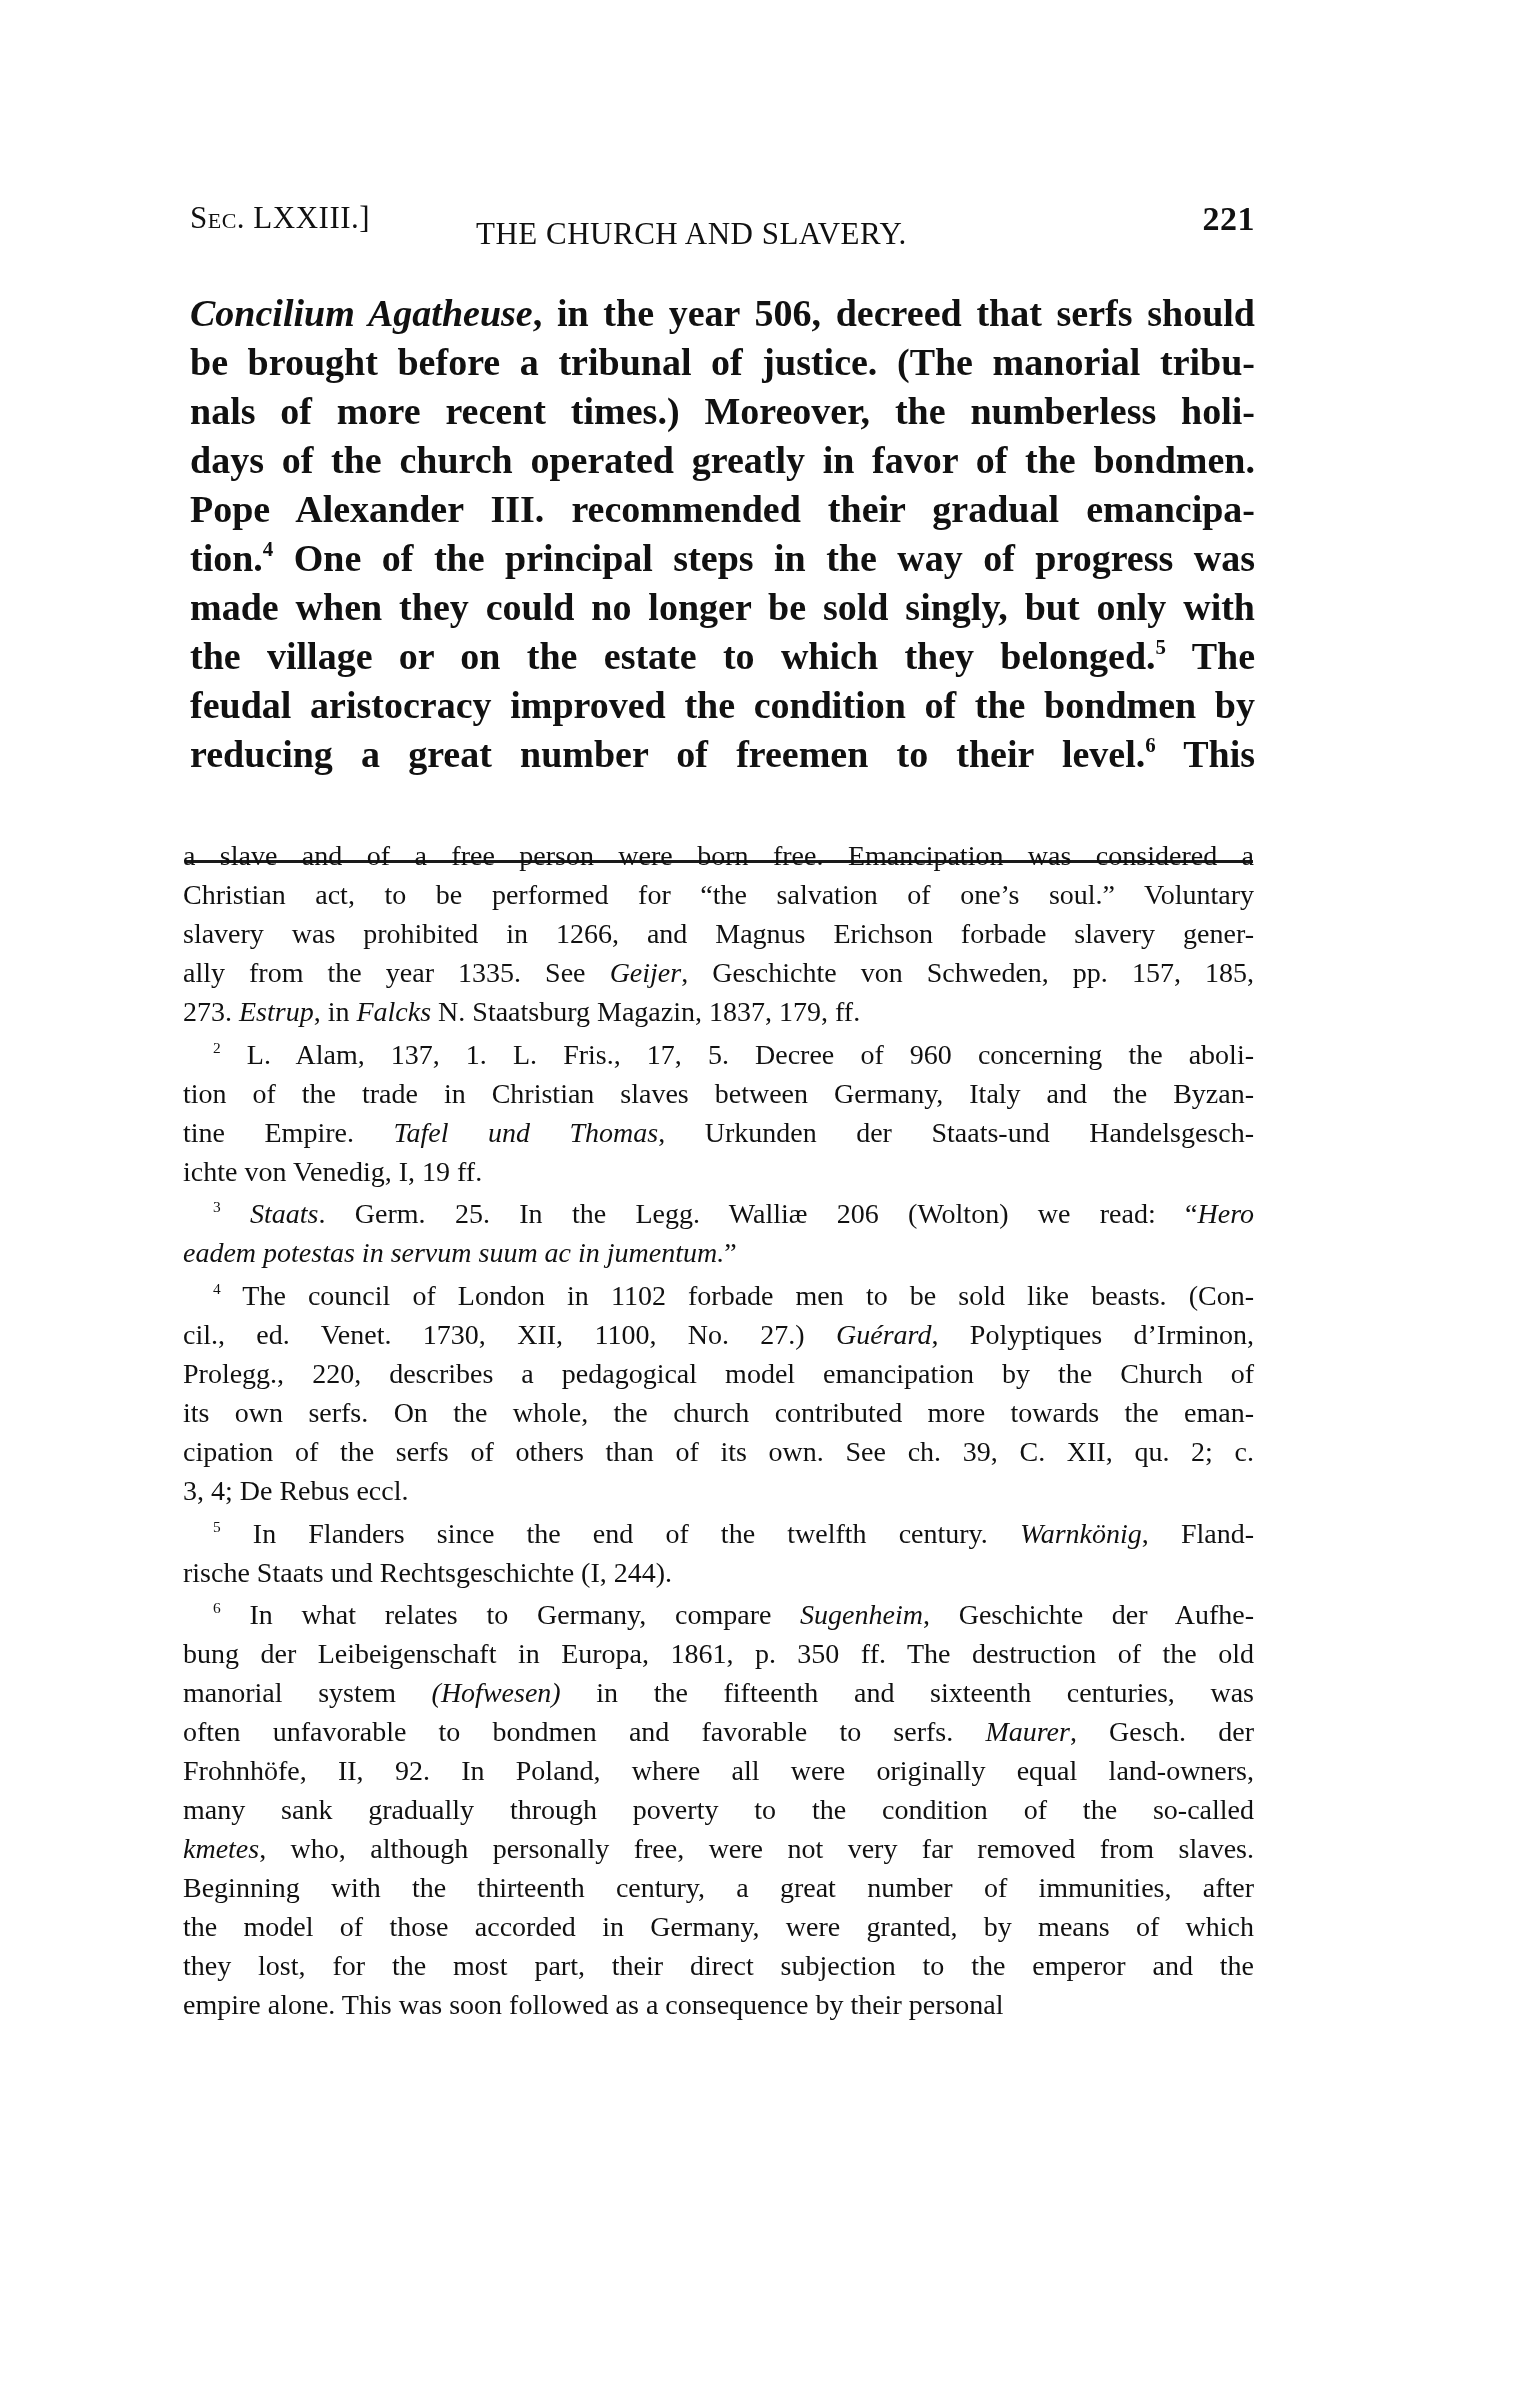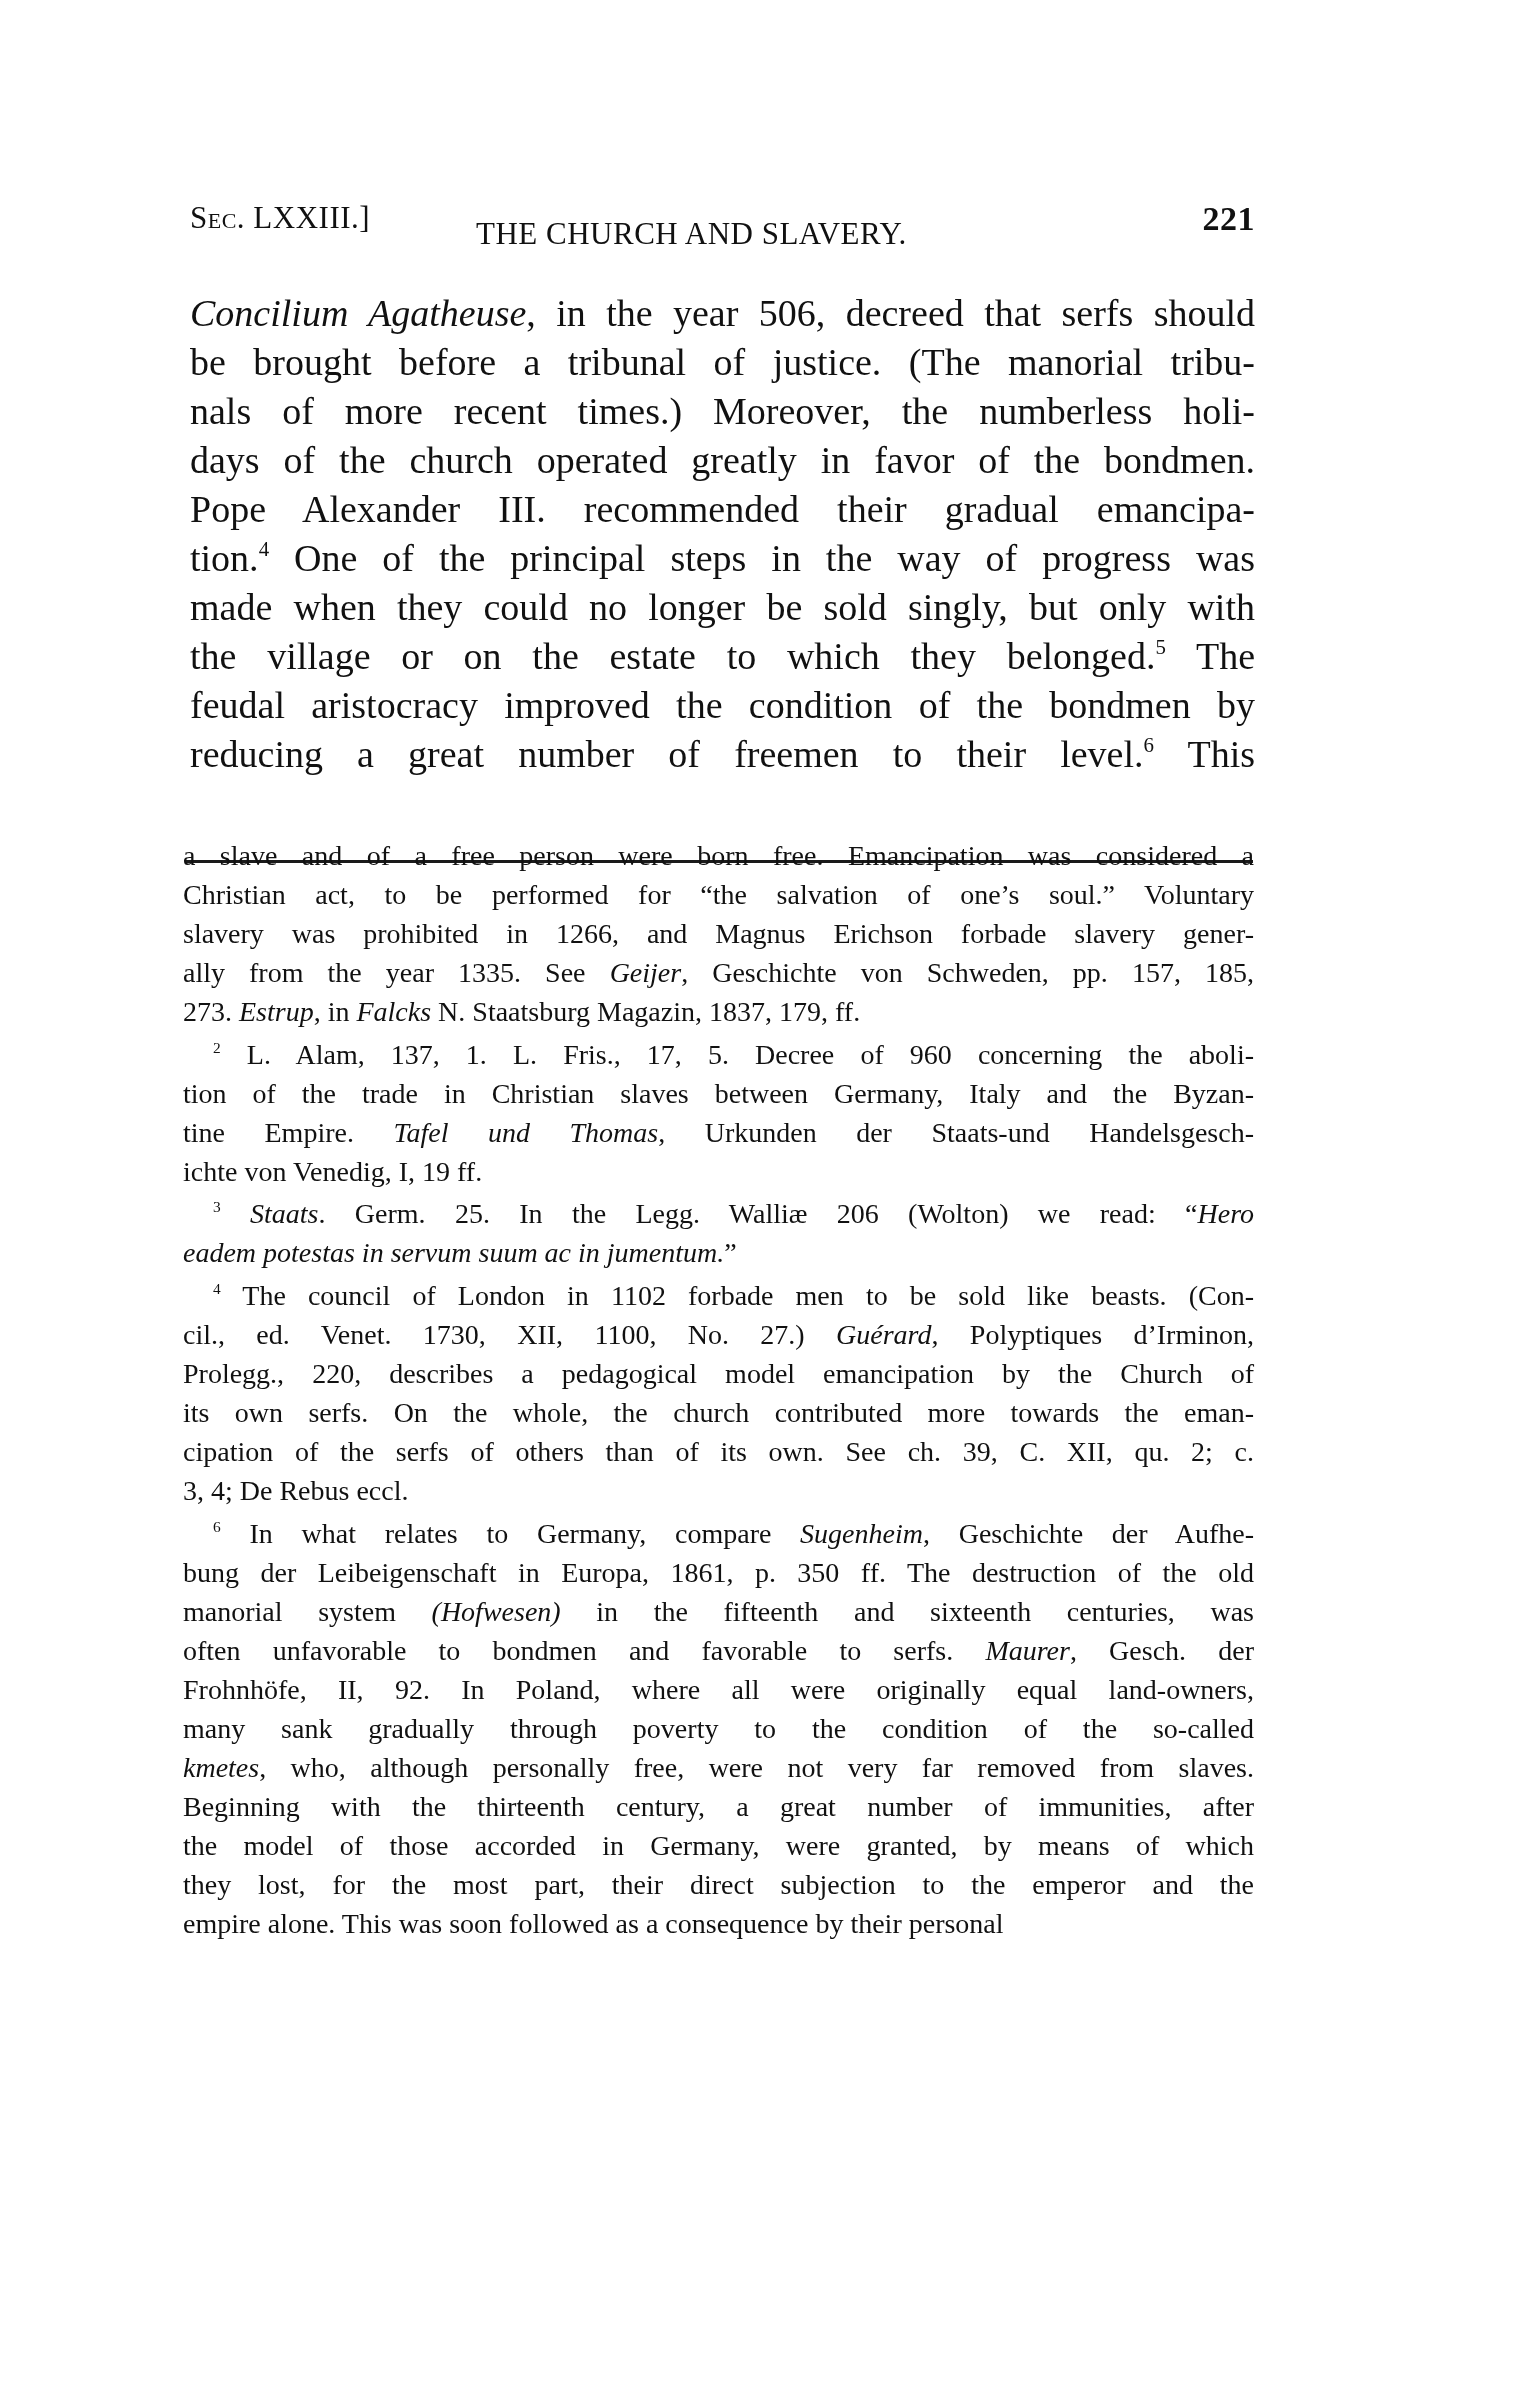--- a/index.html
+++ b/index.html
@@ -2,21 +2,21 @@
 <html style="font-size:15px"><head>
 <meta charset="utf-8">
 <style>
   html, body { margin: 0; padding: 0; background: #ffffff; }
   body { width: 1514px; height: 2399px; position: relative; overflow: hidden; color: #111111; font-family: "Liberation Serif", "DejaVu Serif", serif; }
   .page { position: absolute; left: 0; top: 0; width: 1292px; height: 2399px; background: #ffffff; }
   .running-head { position: absolute; left: 190px; top: 200px; width: 1065px; height: 47px; font-size: 31px; letter-spacing: 0.5px; }
   .rh-section { position: absolute; left: 0; top: 0; font-variant: small-caps; }
   .rh-title { position: absolute; left: 286px; top: 16px; }
   .rh-page { position: absolute; right: 0; top: 0; font-weight: bold; font-size: 34px; }
-  .main-text { position: absolute; left: 190px; top: 289px; width: 1065px; font-size: 38px; line-height: 49px; }
+  .main-text { position: absolute; left: 190px; top: 289px; width: 1065px; font-size: 38px; line-height: 49px; font-weight: bold; }
   .line { display: block; white-space: nowrap; text-align: justify; text-align-last: justify; height: 49px; }
   .main-text .line { height: 49px; }
   .rule { position: absolute; left: 185px; top: 860px; width: 1068px; height: 2.8px; background: #1a1a1a; }
   .footnotes { position: absolute; left: 183px; top: 836px; width: 1071px; font-size: 28px; }
   .fn-line { display: block; white-space: nowrap; text-align: justify; text-align-last: justify; height: 39px; line-height: 39px; }
   .fn-line.last { text-align-last: left; }
   .fn-line.indent { padding-left: 30px; }
   sup { font-size: 0.55em; vertical-align: 0.7em; line-height: 0; }
   i { font-style: italic; }
 </style>
@@ -65,20 +65,24 @@
       </div>
       <div style="margin-top: 3.7px;">
         <span class="fn-line indent"><sup>4</sup> <span>The council of London in 1102 forbade men to be sold like beasts. (Con-</span></span>
         <span class="fn-line"><span>cil., ed. Venet. 1730, XII, 1100, No. 27.) </span><i>Guérard</i><span>, Polyptiques d’Irminon,</span></span>
         <span class="fn-line"><span>Prolegg., 220, describes a pedagogical model emancipation by the Church of</span></span>
         <span class="fn-line"><span>its own serfs. On the whole, the church contributed more towards the eman-</span></span>
         <span class="fn-line"><span>cipation of the serfs of others than of its own. See ch. 39, C. XII, qu. 2; c.</span></span>
         <span class="fn-line last"><span>3, 4; De Rebus eccl.</span></span>
       </div>
       <div style="margin-top: 3.7px;">
+        <span class="fn-line indent"><sup>5</sup> <span>In Flanders since the end of the twelfth century. </span><i>Warnkönig</i><span>, Fland-</span></span>
+        <span class="fn-line last"><span>rische Staats und Rechtsgeschichte (I, 244).</span></span>
+      </div>
+      <div style="margin-top: 3.7px;">
         <span class="fn-line indent"><sup>6</sup> <span>In what relates to Germany, compare </span><i>Sugenheim</i><span>, Geschichte der Aufhe-</span></span>
         <span class="fn-line"><span>bung der Leibeigenschaft in Europa, 1861, p. 350 ff. The destruction of the old</span></span>
         <span class="fn-line"><span>manorial system </span><i>(Hofwesen)</i><span> in the fifteenth and sixteenth centuries, was</span></span>
         <span class="fn-line"><span>often unfavorable to bondmen and favorable to serfs. </span><i>Maurer</i><span>, Gesch. der</span></span>
         <span class="fn-line"><span>Frohnhöfe, II, 92. In Poland, where all were originally equal land-owners,</span></span>
         <span class="fn-line"><span>many sank gradually through poverty to the condition of the so-called</span></span>
         <span class="fn-line"><i>kmetes</i><span>, who, although personally free, were not very far removed from slaves.</span></span>
         <span class="fn-line"><span>Beginning with the thirteenth century, a great number of immunities, after</span></span>
         <span class="fn-line"><span>the model of those accorded in Germany, were granted, by means of which</span></span>
         <span class="fn-line"><span>they lost, for the most part, their direct subjection to the emperor and the</span></span>

